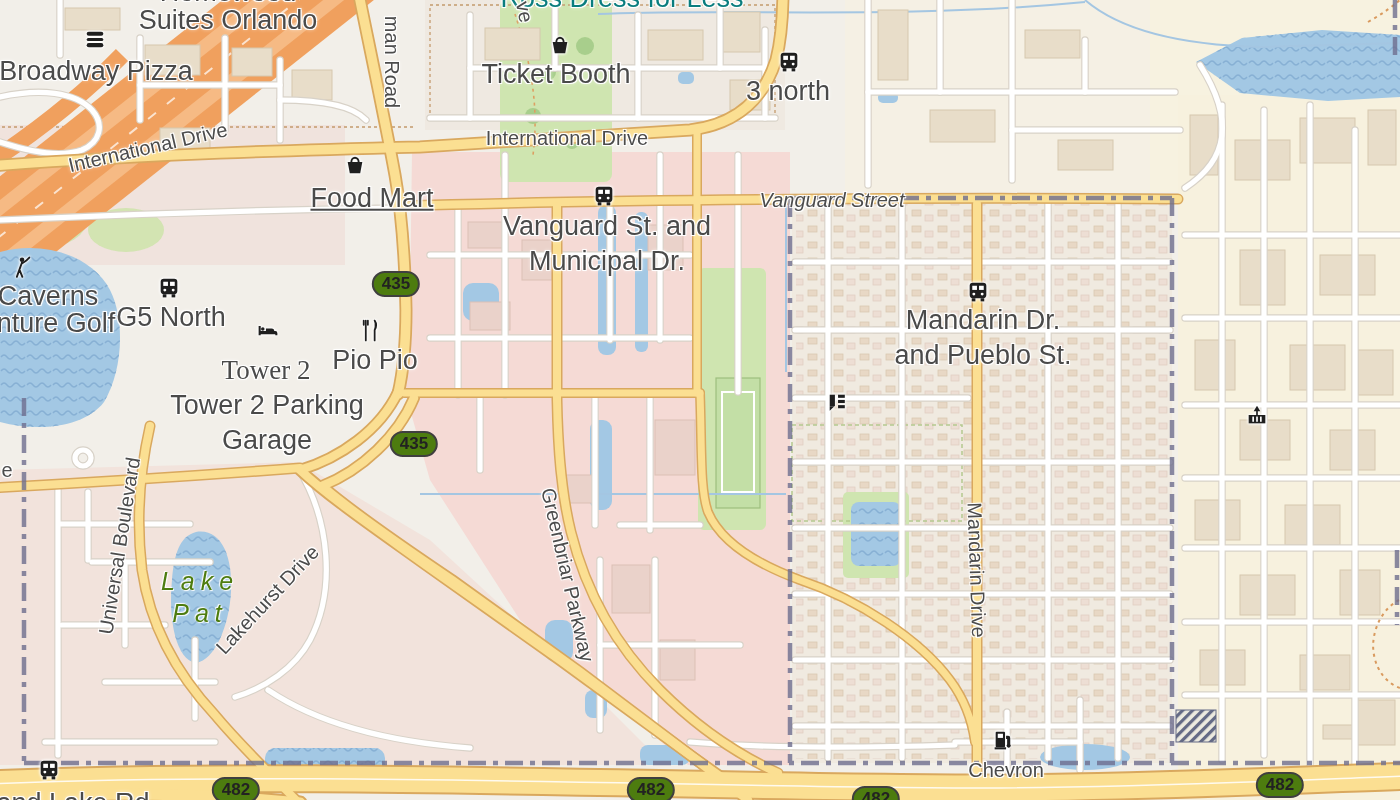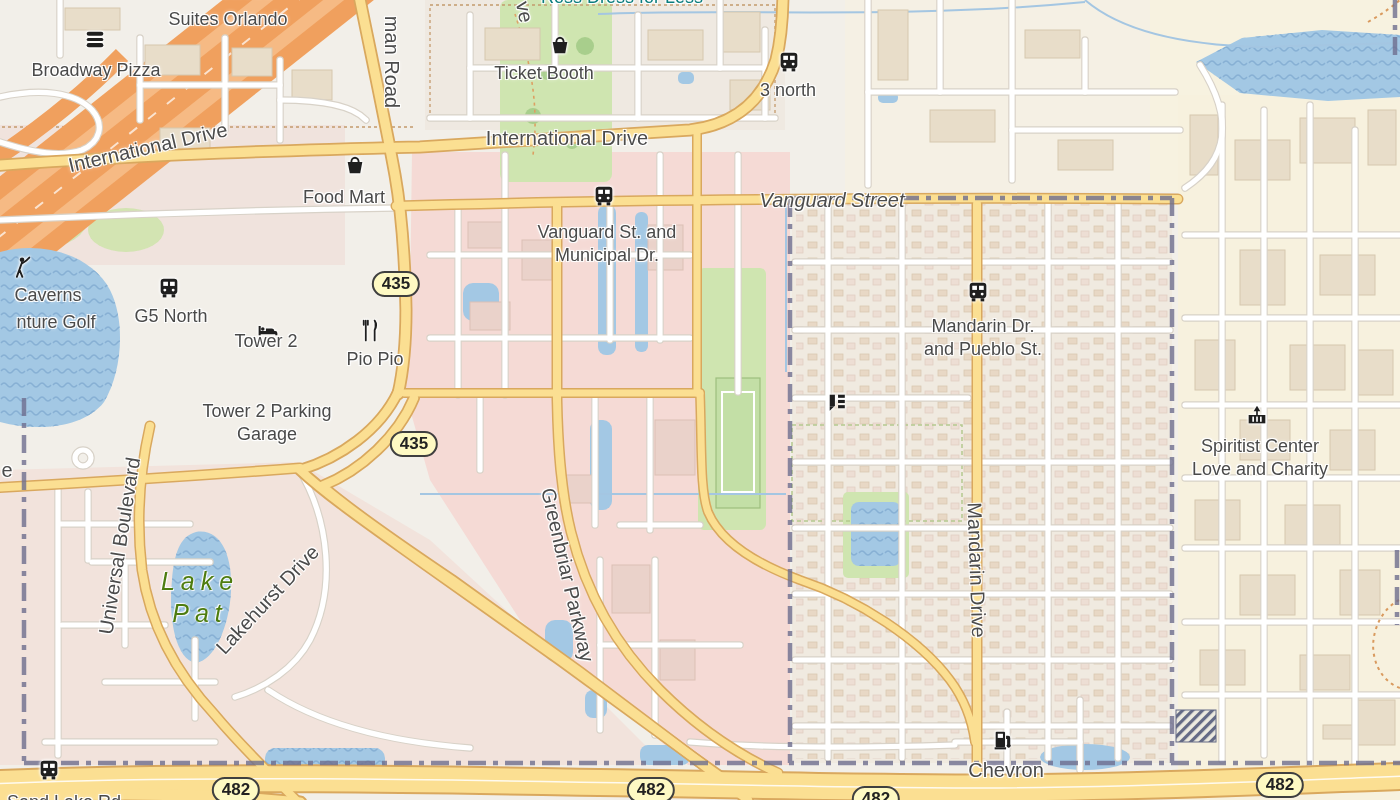--- a/index.html
+++ b/index.html
@@ -1,28 +1,28 @@
 <!DOCTYPE html>
 <html><head>
 <meta charset="utf-8">
 <style>
   html,body{margin:0;padding:0;background:#f2efe9;}
   #map{position:relative;width:1400px;height:800px;overflow:hidden;background:#f2efe9;
        font-family:"Liberation Sans",sans-serif;cursor:grab;}
   #map svg.base{position:absolute;left:0;top:0;}
-  .lbl{position:absolute;transform:translate(-50%,-50%);color:#4a4a4a;font-size:18px;line-height:1.28;
+  .lbl{position:absolute;transform:translate(-50%,-50%);color:#4a4a4a;font-size:27px;line-height:1.28;
        white-space:pre-line;text-align:center;pointer-events:none;
        text-shadow:1px 1px 0 rgba(255,255,255,.95),-1px -1px 0 rgba(255,255,255,.95),
                    1px -1px 0 rgba(255,255,255,.95),-1px 1px 0 rgba(255,255,255,.95),0 0 4px #fff;}
   .road-name{font-size:20px;color:#4c4c4c;}
   .water-name{font-style:italic;color:#4d7c0f;font-size:25px;letter-spacing:6px;
        text-shadow:1px 1px 0 rgba(255,255,255,.8),-1px -1px 0 rgba(255,255,255,.8),0 0 3px #fff;}
   .shop-name{color:#0a7d7e;}
   .big{font-size:20px;}
-  .shield{position:absolute;transform:translate(-50%,-50%);background:#fef9c3;border:2.5px solid #3f3f3f;
+  .shield{position:absolute;transform:translate(-50%,-50%);background:#4d7c0f;border:2.5px solid #3f3f3f;
        border-radius:13px;padding:0 8px;font-size:17px;font-weight:600;color:#222;line-height:22px;}
   .icon{position:absolute;width:25px;height:25px;transform:translate(-50%,-50%);pointer-events:none;
        filter:drop-shadow(0 0 1.5px #fff) drop-shadow(0 0 1px #fff);}
   .icon svg{width:100%;height:100%;}
 </style>
 </head>
 <body>
 
 <div id="map">
 
@@ -354,41 +354,39 @@
       <path d="M1172,198 V763"></path>
       <path d="M1395,0 V58"></path>
       <path d="M1397,550 V625"></path>
     </g>
   </svg>
 
   <div class="lbl" style="left:228px;top:-8px;">Homewood</div>
   <div class="lbl" style="left:228px;top:20px;">Suites Orlando</div>
   <div class="lbl shop-name" style="left:622px;top:-2px;">Ross Dress for Less</div>
   <div class="lbl" style="left:96px;top:71px;">Broadway Pizza</div>
-  <div class="lbl" style="left:544px;top:74px;">Ticket Booth</div>
+  <div class="lbl" style="left:556px;top:74px;">Ticket Booth</div>
   <div class="lbl" style="left:788px;top:91px;">3 north</div>
   <div class="lbl road-name" style="left:148px;top:148px;transform:translate(-50%,-50%) rotate(-13deg);">International Drive</div>
   <div class="lbl road-name" style="left:567px;top:139px;">International Drive</div>
   <div class="lbl road-name" style="left:391px;top:62px;transform:translate(-50%,-50%) rotate(90deg);">man Road</div>
   <div class="lbl road-name" style="left:524px;top:12px;transform:translate(-50%,-50%) rotate(78deg);">ve</div>
-  <div class="lbl" style="left:344px;top:198px;">Food Mart</div>
+  <div class="lbl" style="left:372px;top:198px;text-decoration:underline;">Food Mart</div>
   <div class="lbl road-name" style="left:832px;top:201px;font-style:italic;">Vanguard Street</div>
   <div class="lbl" style="left:607px;top:244px;">Vanguard St. and
 Municipal Dr.</div>
   <div class="lbl" style="left:171px;top:317px;">G5 North</div>
   <div class="lbl" style="left:48px;top:296px;">Caverns</div>
   <div class="lbl" style="left:56px;top:323px;">nture Golf</div>
-  <div class="lbl" style="left:266px;top:342px;">Tower 2</div>
+  <div class="lbl" style="left:266px;top:370px;font-family:Liberation Serif, serif;">Tower 2</div>
   <div class="lbl" style="left:375px;top:360px;">Pio Pio</div>
   <div class="lbl" style="left:267px;top:423px;">Tower 2 Parking
 Garage</div>
   <div class="lbl" style="left:983px;top:338px;">Mandarin Dr.
 and Pueblo St.</div>
-  <div class="lbl" style="left:1260px;top:458px;">Spiritist Center
-Love and Charity</div>
   <div class="lbl road-name" style="left:120px;top:546px;transform:translate(-50%,-50%) rotate(-81deg);">Universal Boulevard</div>
   <div class="lbl water-name" style="left:200px;top:597px;">Lake
 Pat</div>
   <div class="lbl road-name" style="left:268px;top:600px;transform:translate(-50%,-50%) rotate(-47deg);">Lakehurst Drive</div>
   <div class="lbl road-name" style="left:567px;top:575px;transform:translate(-50%,-50%) rotate(77deg);">Greenbriar Parkway</div>
   <div class="lbl road-name" style="left:976px;top:570px;transform:translate(-50%,-50%) rotate(88deg);">Mandarin Drive</div>
   <div class="lbl big" style="left:1006px;top:771px;">Chevron</div>
   <div class="lbl" style="left:64px;top:803px;">Sand Lake Rd</div>
   <div class="lbl road-name" style="left:7px;top:471px;">e</div>
 

